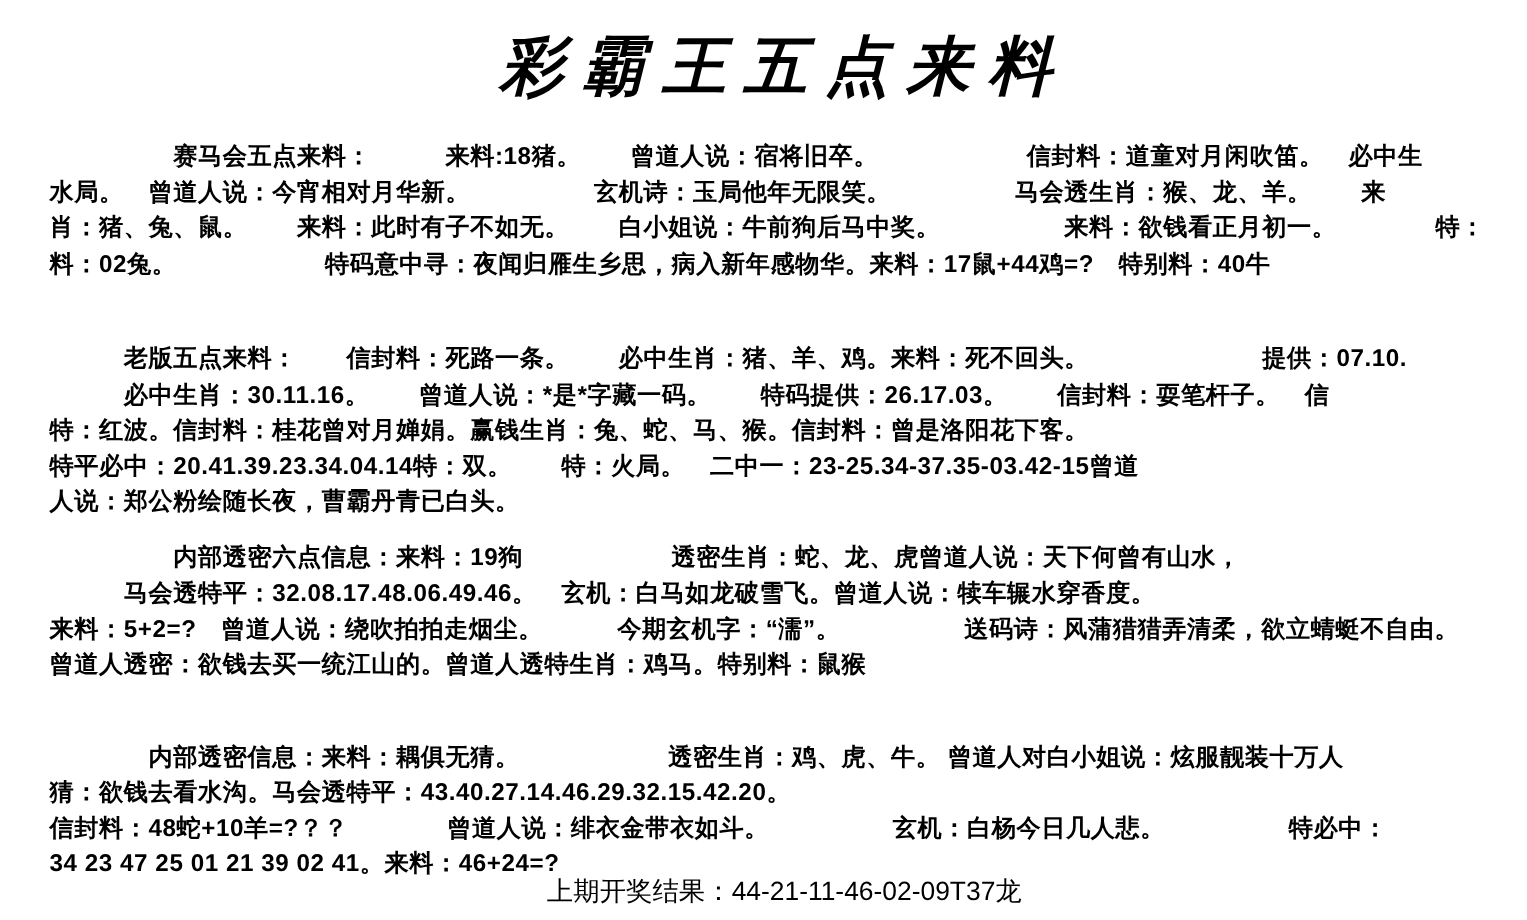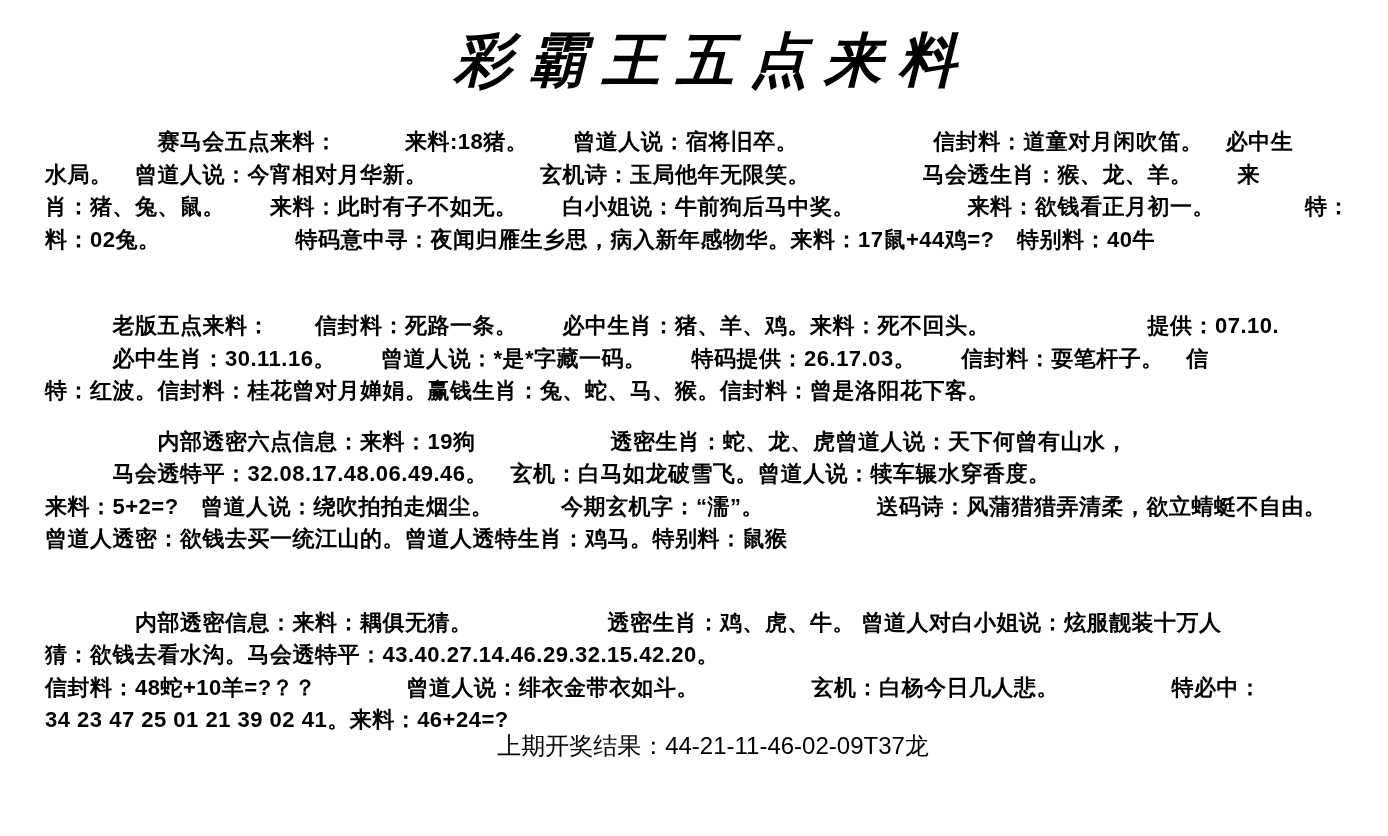--- a/index.html
+++ b/index.html
@@ -59,20 +59,22 @@
     <div class="line">　　　　　赛马会五点来料：　　　来料:18猪。　　曾道人说：宿将旧卒。　　　　　　信封料：道童对月闲吹笛。　必中生</div>
     <div class="line">水局。　曾道人说：今宵相对月华新。　　　　　玄机诗：玉局他年无限笑。　　　　　马会透生肖：猴、龙、羊。　　来</div>
     <div class="line">肖：猪、兔、鼠。　　来料：此时有子不如无。　　白小姐说：牛前狗后马中奖。　　　　　来料：欲钱看正月初一。　　　　特：</div>
     <div class="line">料：02兔。　　　　　　特码意中寻：夜闻归雁生乡思，病入新年感物华。来料：17鼠+44鸡=?　特别料：40牛</div>
   </div>
 
   <div class="section sec-2">
     <div class="line">　　　老版五点来料：　　信封料：死路一条。　　必中生肖：猪、羊、鸡。来料：死不回头。　　　　　　　提供：07.10.</div>
     <div class="line">　　　必中生肖：30.11.16。　　曾道人说：*是*字藏一码。　　特码提供：26.17.03。　　信封料：耍笔杆子。　信</div>
     <div class="line">特：红波。信封料：桂花曾对月婵娟。赢钱生肖：兔、蛇、马、猴。信封料：曾是洛阳花下客。</div>
+    <div class="line">特平必中：20.41.39.23.34.04.14特：双。　　特：火局。　二中一：23-25.34-37.35-03.42-15曾道</div>
+    <div class="line">人说：郑公粉绘随长夜，曹霸丹青已白头。</div>
   </div>
 
   <div class="section sec-3">
     <div class="line">　　　　　内部透密六点信息：来料：19狗　　　　　　透密生肖：蛇、龙、虎曾道人说：天下何曾有山水，</div>
     <div class="line">　　　马会透特平：32.08.17.48.06.49.46。　玄机：白马如龙破雪飞。曾道人说：犊车辗水穿香度。</div>
     <div class="line">来料：5+2=?　曾道人说：绕吹拍拍走烟尘。　　　今期玄机字：“濡”。　　　　　送码诗：风蒲猎猎弄清柔，欲立蜻蜓不自由。</div>
     <div class="line">曾道人透密：欲钱去买一统江山的。曾道人透特生肖：鸡马。特别料：鼠猴</div>
   </div>
 
   <div class="section sec-4">

